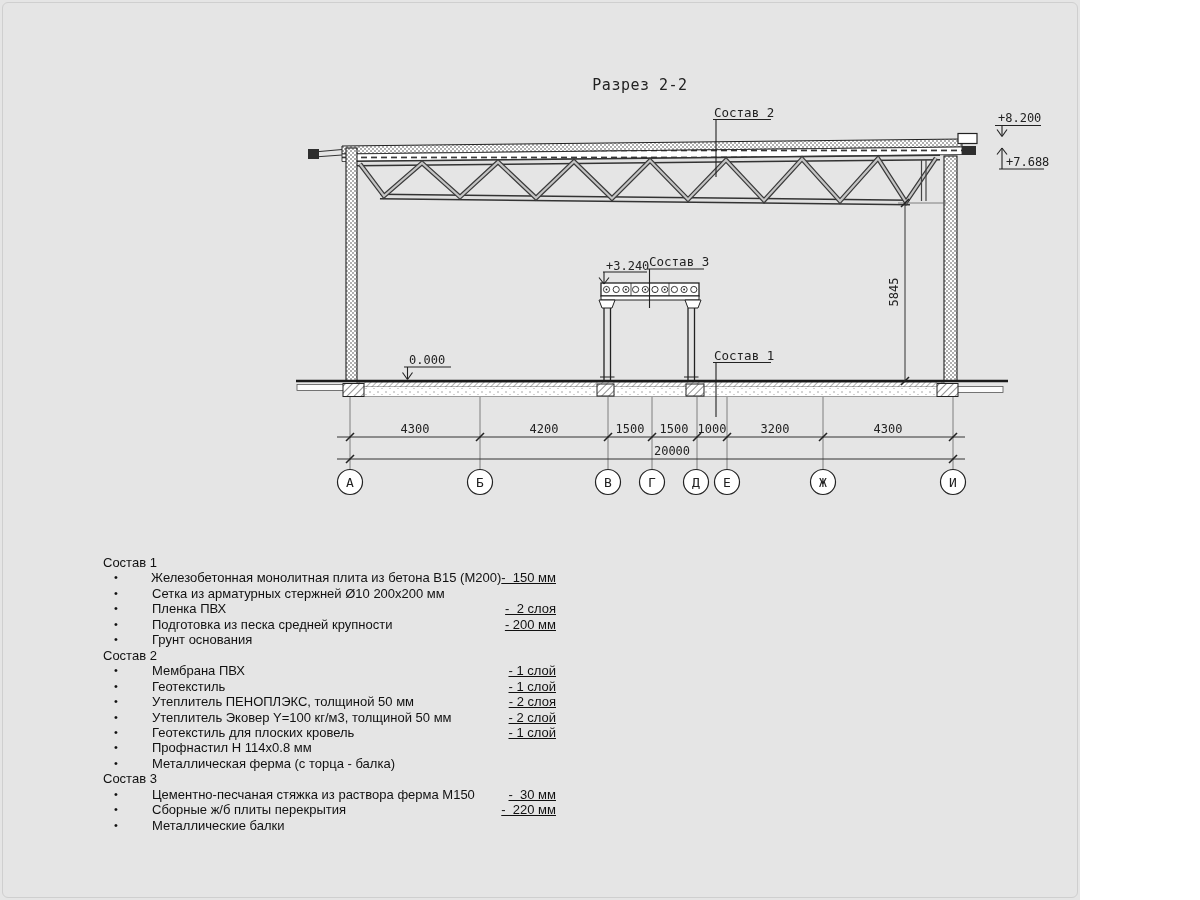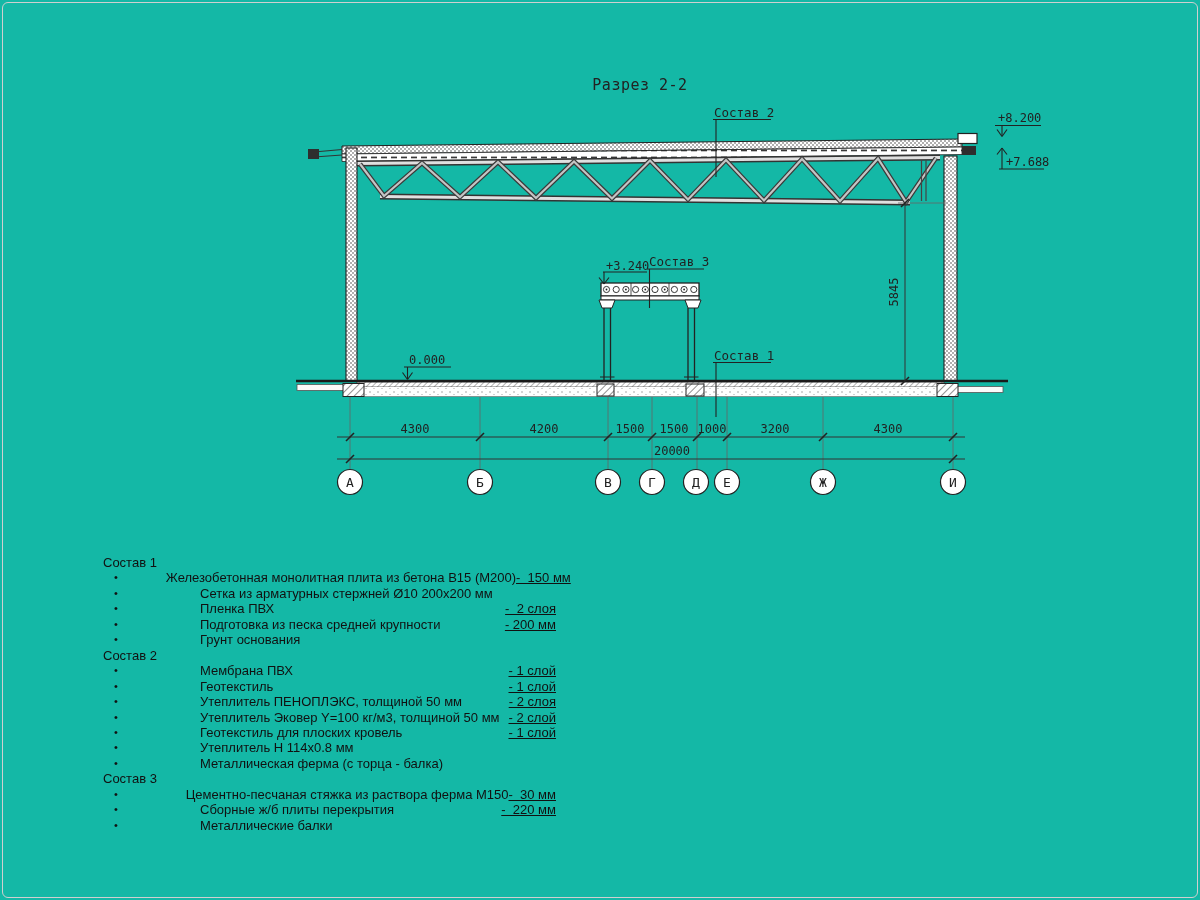--- a/index.html
+++ b/index.html
@@ -1,32 +1,32 @@
 <!DOCTYPE html>
 <html><head>
 <meta charset="utf-8">
 <style>
   html,body{margin:0;padding:0;background:#fff;}
-  #page{position:relative;width:1200px;height:900px;background:#14b8a6;overflow:hidden;
+  #page{position:relative;width:1080px;height:900px;background:#e5e5e5;overflow:hidden;
         font-family:"Liberation Sans",sans-serif;color:#1c1c1c;}
   #frame{position:absolute;inset:2px;border:1px solid #cfcfcf;border-radius:6px;pointer-events:none;}
   #title{position:absolute;left:540px;top:76px;width:200px;text-align:center;
          font-family:"DejaVu Sans Mono",monospace;font-size:15px;letter-spacing:.5px;color:#222;}
   #draw{position:absolute;left:0;top:0;}
   svg text{font-family:"DejaVu Sans Mono",monospace;fill:#222;}
   .dimtxt{font-size:12px;}
   .lvltxt{font-size:12px;}
   .lbltxt{font-size:12.5px;}
   .axtxt{font-size:13px;}
   
   #legend{position:absolute;left:103px;top:555px;width:453px;font-size:13px;line-height:15.45px;color:#111;}
   .lg-head{white-space:pre;}
   .lg-row{display:flex;}
   .lg-row .b{width:49px;padding-left:11px;box-sizing:border-box;font-size:11px;}
-  .lg-row .t{white-space:pre;margin-left:48px;}
+  .lg-row .t{white-space:pre;}
   .lg-row .v{margin-left:auto;white-space:pre;text-decoration:underline;}
 </style>
 </head>
 <body>
 
 <div id="page">
   <div id="frame"></div>
 
   <div id="title">Разрез 2-2</div>
 
@@ -299,21 +299,21 @@
         <span class="t">Утеплитель Эковер Y=100 кг/м3, толщиной 50 мм</span>
         <span class="v">- 2 слой</span>
       </div>
       <div class="lg-row">
         <span class="b">•</span>
         <span class="t">Геотекстиль для плоских кровель</span>
         <span class="v">- 1 слой</span>
       </div>
       <div class="lg-row">
         <span class="b">•</span>
-        <span class="t">Утеплитель Н 114x0.8 мм</span>
+        <span class="t">Профнастил Н 114x0.8 мм</span>
         <span class="v"></span>
       </div>
       <div class="lg-row">
         <span class="b">•</span>
         <span class="t">Металлическая ферма (с торца - балка)</span>
         <span class="v"></span>
       </div>
       <div class="lg-head">Состав 3</div>
       <div class="lg-row">
         <span class="b">•</span>

